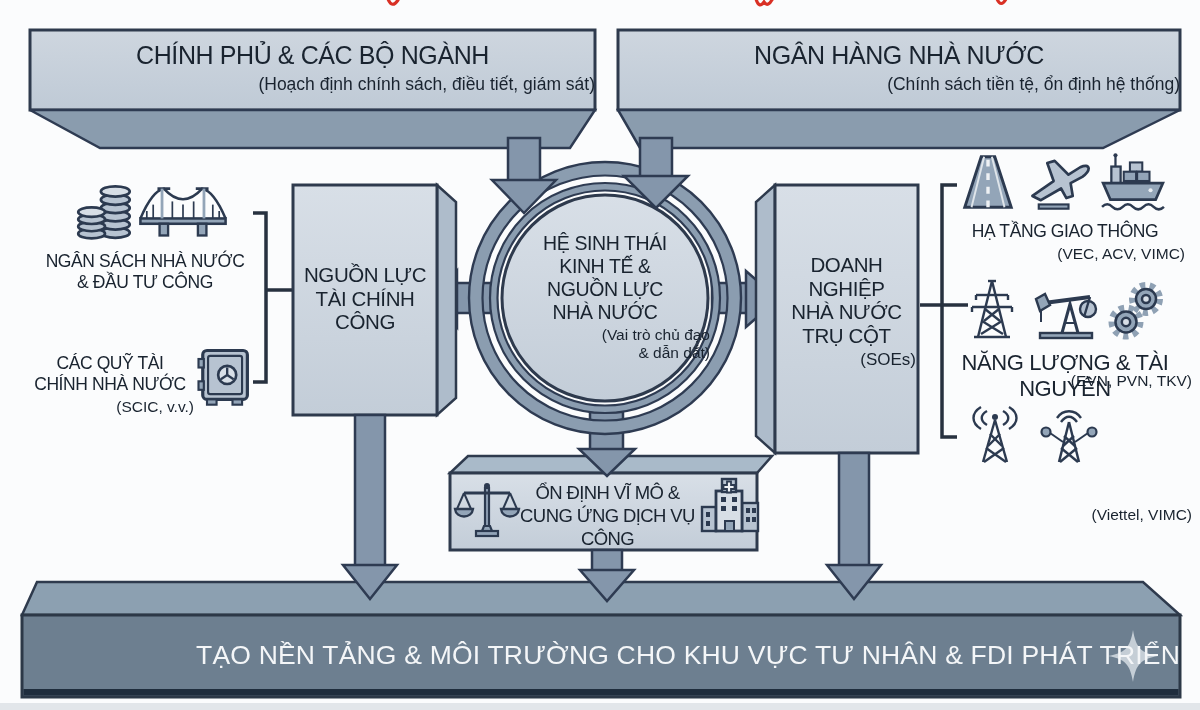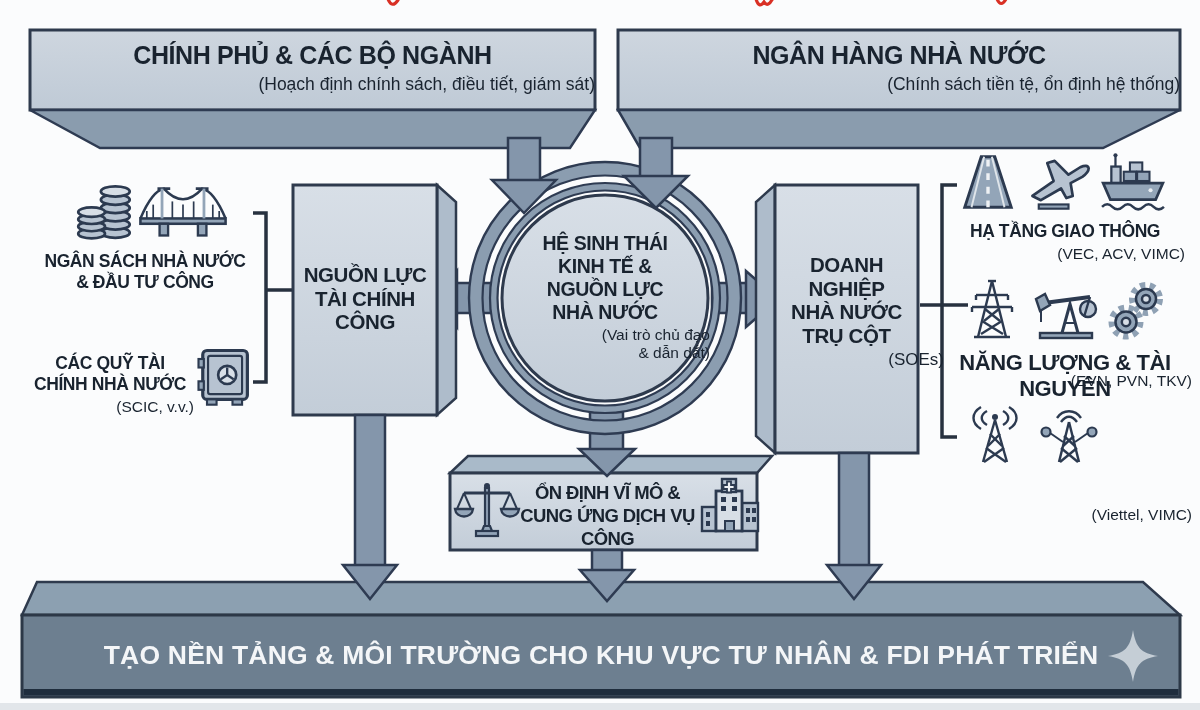--- a/index.html
+++ b/index.html
@@ -1,21 +1,21 @@
 <!DOCTYPE html>
 <html><head>
 <meta charset="utf-8">
 <style>
   html,body{margin:0;padding:0;background:#ffffff;}
   #canvas{position:relative;width:1200px;height:710px;background:#fbfcfd;overflow:hidden;
           font-family:"Liberation Sans","DejaVu Sans",sans-serif;color:#19232f;}
   .layer{position:absolute;left:0;top:0;width:1200px;height:710px;}
   .lbl{position:absolute;text-align:center;color:#19232f;}
   .pre{white-space:pre-line;}
-  .b{font-weight:700;letter-spacing:-0.4px;}
+  .b{font-weight:400;letter-spacing:-0.4px;}
   .m{font-weight:500;text-align:right;}
   .icon{position:absolute;}
   .icon svg{display:block;}
   
   .s{stroke:#2c3a50;fill:none;}
   .f1{fill:#b7c3d1;stroke:#2c3a50;}
   .f2{fill:#93a5b8;stroke:#2c3a50;}
   .f3{fill:#d7dee6;stroke:#2c3a50;}
   .fd{fill:#2c3a50;stroke:none;}
 </style>
@@ -121,38 +121,38 @@
 &amp; dẫn dắt)</div>
 
   <div class="lbl b pre" style="left:295px;top:263px;width:140px;font-size:20.5px;line-height:1.15;">NGUỒN LỰC
 TÀI CHÍNH
 CÔNG</div>
 
   <div class="lbl b pre" style="left:777px;top:253px;width:139px;font-size:20.5px;line-height:1.15;">DOANH
 NGHIỆP
 NHÀ NƯỚC
 TRỤ CỘT</div>
-  <div class="lbl m" style="left:777px;top:350px;width:167px;font-size:17px;">(SOEs)</div>
+  <div class="lbl m" style="left:777px;top:350px;width:139px;font-size:17px;">(SOEs)</div>
 
   <div class="lbl b pre" style="left:22px;top:251px;width:246px;font-size:17.5px;line-height:1.22;">NGÂN SÁCH NHÀ NƯỚC
 &amp; ĐẦU TƯ CÔNG</div>
   <div class="lbl b pre" style="left:26px;top:353px;width:168px;font-size:17.5px;line-height:1.22;">CÁC QUỸ TÀI
 CHÍNH NHÀ NƯỚC</div>
   <div class="lbl m" style="left:26px;top:398px;width:168px;font-size:15.5px;">(SCIC, v.v.)</div>
 
   <div class="lbl b" style="left:945px;top:221px;width:240px;font-size:17.5px;">HẠ TẦNG GIAO THÔNG</div>
   <div class="lbl m" style="left:945px;top:245px;width:240px;font-size:15.5px;">(VEC, ACV, VIMC)</div>
   <div class="lbl b" style="left:938px;top:350px;width:254px;font-size:22px;">NĂNG LƯỢNG &amp; TÀI NGUYÊN</div>
   <div class="lbl m" style="left:938px;top:372px;width:254px;font-size:15.5px;">(EVN, PVN, TKV)</div>
   <div class="lbl m" style="left:938px;top:506px;width:254px;font-size:15.5px;">(Viettel, VIMC)</div>
 
   <div class="lbl b pre" style="left:505px;top:481px;width:205px;font-size:18.5px;line-height:1.25;letter-spacing:-0.6px;">ỔN ĐỊNH VĨ MÔ &amp;
 CUNG ỨNG DỊCH VỤ CÔNG</div>
 
-  <div class="lbl b" style="left:22px;top:640px;width:1158px;font-size:26.5px;color:#f4f6f8;letter-spacing:0.2px;">TẠO NỀN TẢNG &amp; MÔI TRƯỜNG CHO KHU VỰC TƯ NHÂN &amp; FDI PHÁT TRIỂN</div>
+  <div class="lbl b" style="left:22px;top:640px;width:1158px;font-size:26.5px;color:#f4f6f8;letter-spacing:0.2px;text-align:right;">TẠO NỀN TẢNG &amp; MÔI TRƯỜNG CHO KHU VỰC TƯ NHÂN &amp; FDI PHÁT TRIỂN</div>
 
   <div class="icon" style="left:72px;top:176px;">
     <svg width="66" height="68" viewBox="0 0 64 66">
       <g stroke-width="2.6">
         <ellipse class="f1" cx="42" cy="55" rx="14" ry="5"></ellipse>
           <ellipse class="f1" cx="42" cy="47" rx="14" ry="5"></ellipse>
         <ellipse class="f1" cx="42" cy="39" rx="14" ry="5"></ellipse>
           <ellipse class="f1" cx="42" cy="31" rx="14" ry="5"></ellipse>
         <ellipse class="f1" cx="42" cy="23" rx="14" ry="5"></ellipse>
           <ellipse class="f3" cx="42" cy="15" rx="14" ry="5"></ellipse>

